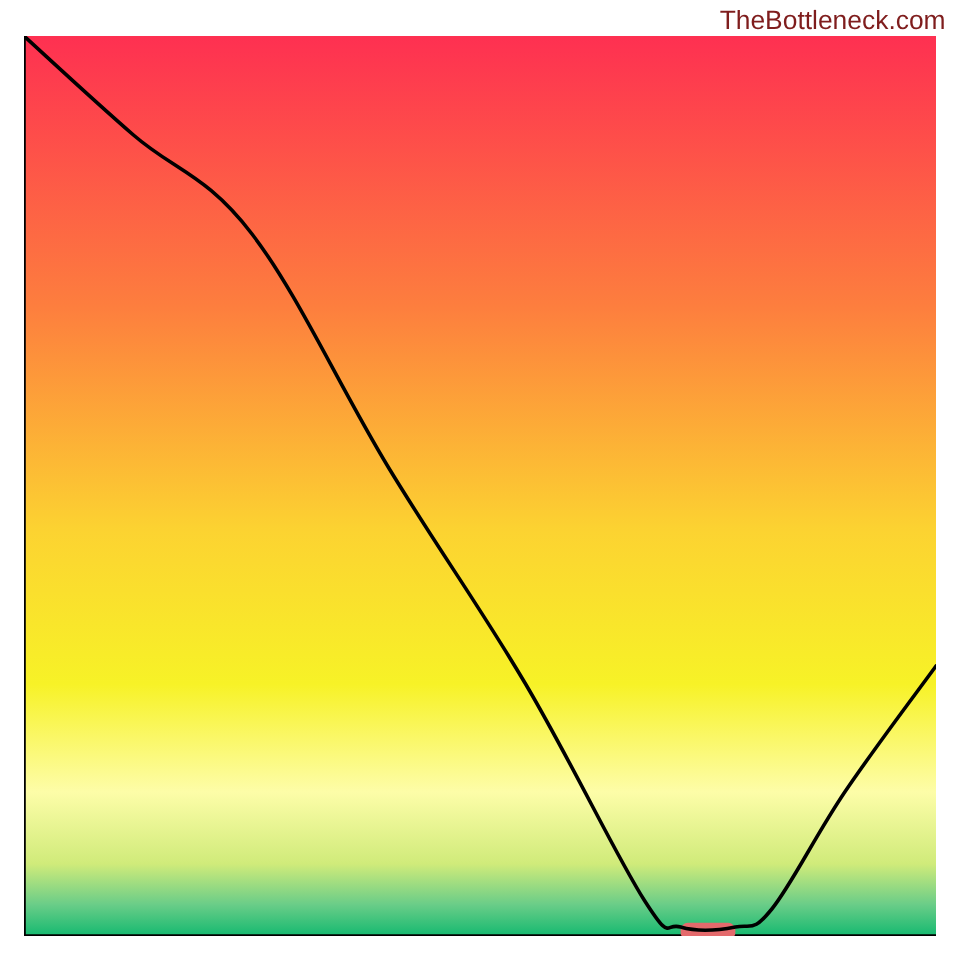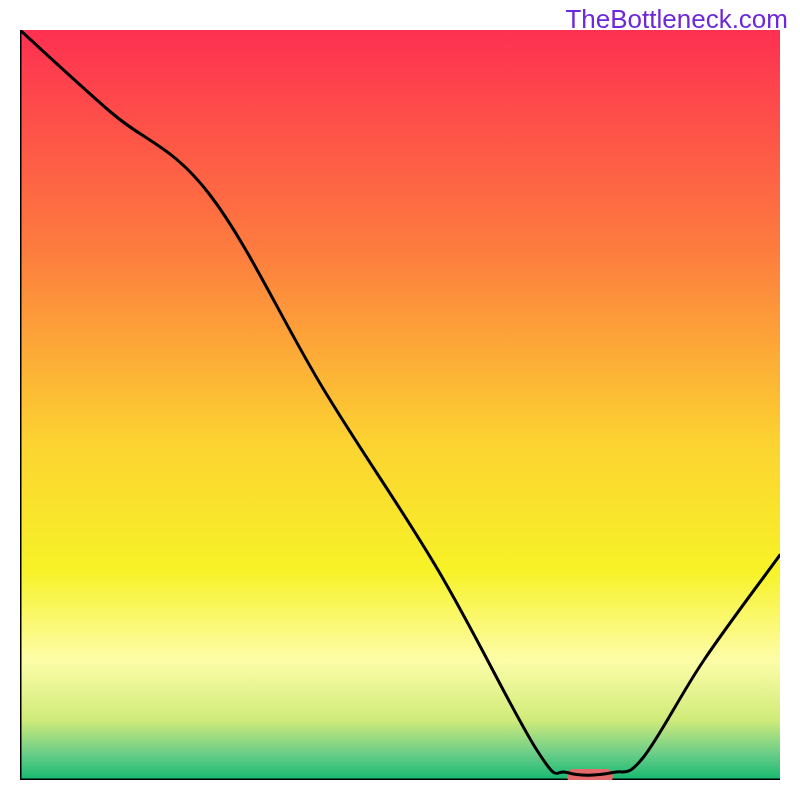--- a/index.html
+++ b/index.html
@@ -8,22 +8,22 @@
     height: 800px;
     background: #ffffff;
     position: relative;
     font-family: Arial, sans-serif;
     overflow: hidden;
   }
   .watermark {
     position: absolute;
     top: 4px;
     right: 12px;
-    font-size: 26px;
-    color: #6d28d9;
+    font-size: 22px;
+    color: #7f1d1d;
     font-weight: 400;
     z-index: 10;
   }
   .plot-area {
     position: absolute;
     left: 20px;
     top: 30px;
     width: 760px;
     height: 750px;
   }

